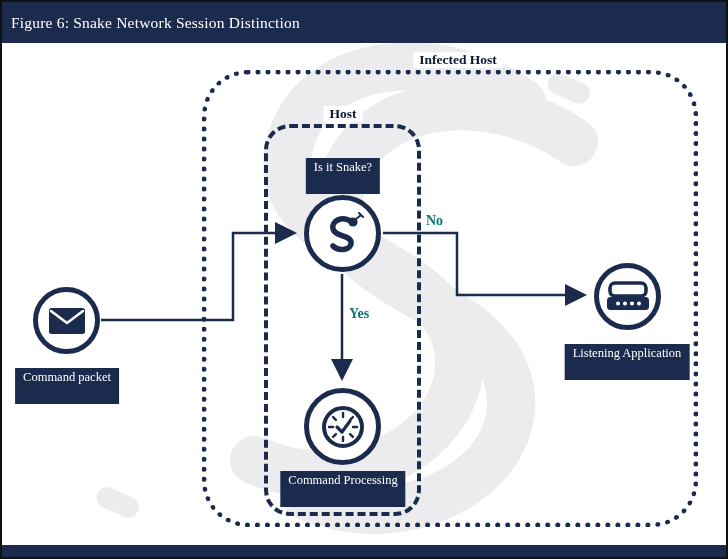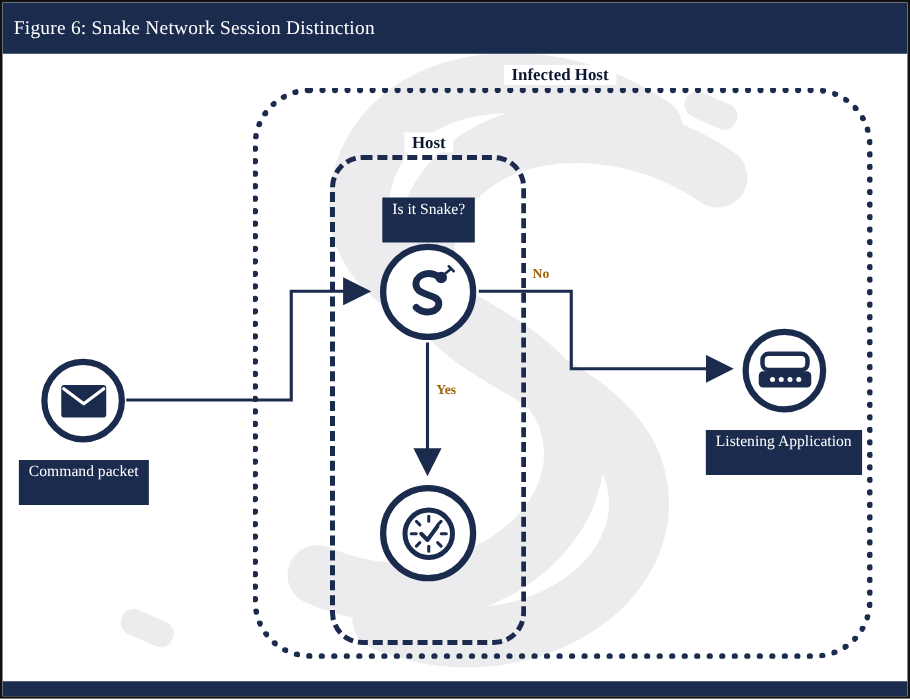--- a/index.html
+++ b/index.html
@@ -20,41 +20,41 @@
     border:5px dotted #1b2b4d;border-radius:46px;z-index:1;
   }
   .snakebox{
     position:absolute;left:262px;top:122px;width:157px;height:392px;box-sizing:border-box;
     border:4px dashed #1b2b4d;border-radius:26px;z-index:1;
   }
   .boxlabel{
     position:absolute;transform:translateX(-50%);font-weight:bold;font-size:13.5px;
     color:#0c1630;background:#fff;padding:0 6px;z-index:2;white-space:nowrap;
   }
-  .hostlabel{left:446px;top:50px;}
+  .hostlabel{left:456px;top:50px;}
   .snakelabel{left:341px;top:104px;}
   .arrows{position:absolute;left:0;top:0;z-index:3;}
   .node{
     position:absolute;box-sizing:border-box;border:5px solid #1b2b4d;border-radius:50%;
     background:#fff;display:flex;align-items:center;justify-content:center;z-index:4;
   }
   .node-snake{left:302px;top:193px;width:77px;height:77px;}
   .node-command{left:302px;top:386px;width:77px;height:77px;}
   .node-packet{left:31px;top:285px;width:67px;height:67px;}
   .node-listen{left:592px;top:261px;width:67px;height:67px;}
   .badge{
     position:absolute;transform:translateX(-50%);background:#1b2b4d;color:#fff;
     font-size:12.5px;padding:2px 8px 19px;white-space:nowrap;z-index:5;
   }
   .badge-snakeq{left:341px;top:156px;}
   .badge-command{left:341px;top:469px;}
   .badge-packet{left:65px;top:366px;}
   .badge-listen{left:625px;top:342px;}
   .edgelabel{
-    position:absolute;font-weight:bold;font-size:11px;color:#a16207;z-index:5;white-space:nowrap;
+    position:absolute;font-weight:bold;font-size:14px;color:#0f766e;z-index:5;white-space:nowrap;
   }
   .lbl-yes{left:347px;top:304px;}
   .lbl-no{left:424px;top:211px;}
 </style>
 </head>
 <body>
 
 <div class="frame">
 
   <div class="titlebar">
@@ -113,20 +113,21 @@
         <line x1="10" y1="24" x2="14" y2="24"></line>
         <line x1="34" y1="24" x2="38" y2="24"></line>
         <line x1="14.1" y1="14.1" x2="16.9" y2="16.9"></line>
         <line x1="31.1" y1="31.1" x2="33.9" y2="33.9"></line>
         <line x1="33.9" y1="14.1" x2="31.1" y2="16.9"></line>
         <line x1="14.1" y1="33.9" x2="16.9" y2="31.1"></line>
       </g>
       <path d="M 18 24 L 23 29 L 31 18" fill="none" stroke="#1b2b4d" stroke-width="3.2" stroke-linecap="round" stroke-linejoin="round"></path>
     </svg>
   </div>
+  <div class="badge badge-command">Command Processing</div>
 
   <div class="node node-packet">
     <svg width="40" height="32" viewBox="0 0 40 32">
       <rect x="2" y="3" width="36" height="26" rx="2.5" fill="#1b2b4d"></rect>
       <path d="M 4 6 L 20 18 L 36 6" fill="none" stroke="#fff" stroke-width="2.6" stroke-linecap="round" stroke-linejoin="round"></path>
     </svg>
   </div>
   <div class="badge badge-packet">Command packet</div>
 
   <div class="node node-listen">

